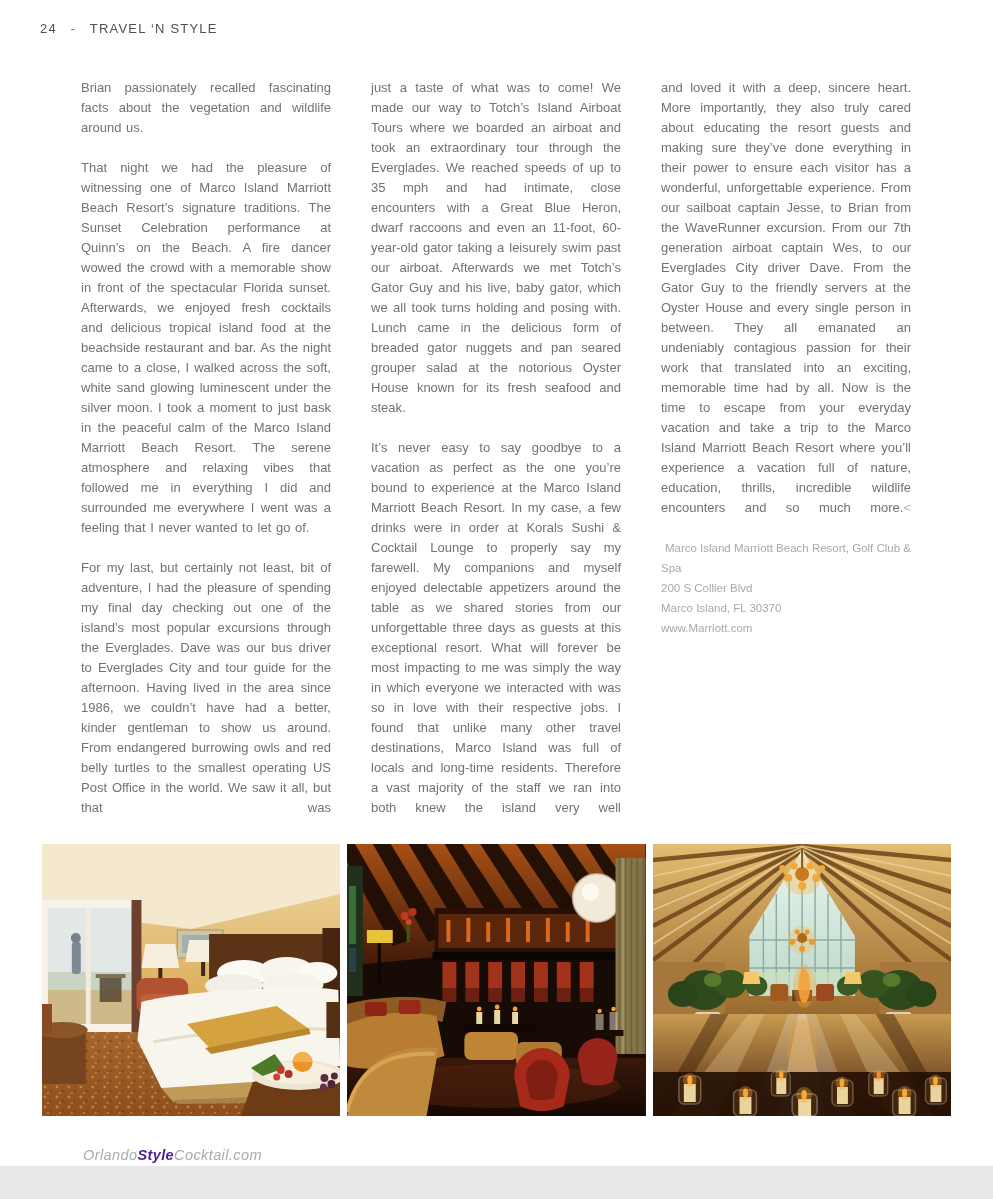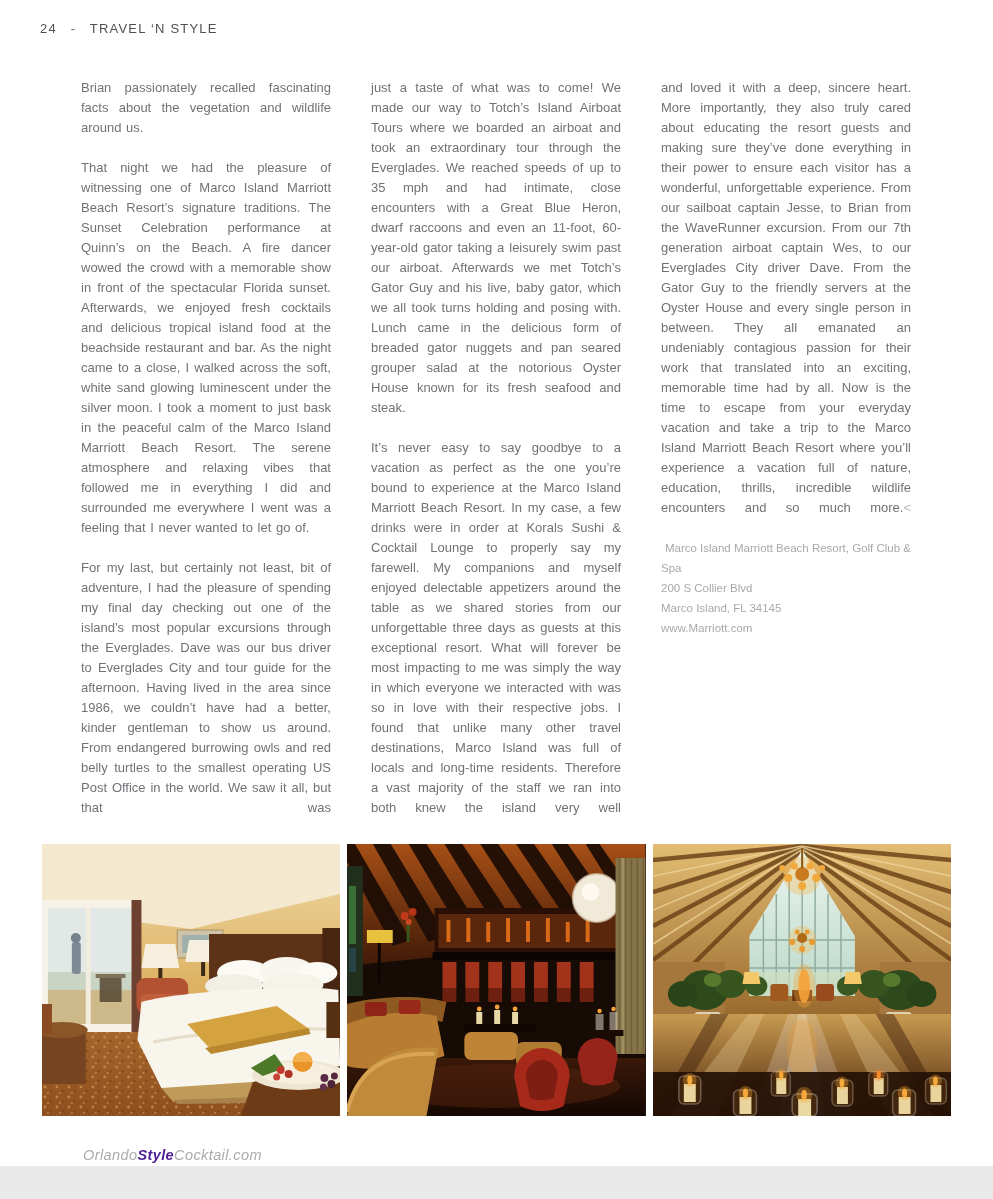--- a/index.html
+++ b/index.html
@@ -48,21 +48,21 @@
     </div>
     <div class="col">
       <p>just a taste of what was to come! We made our way to Totch’s Island Airboat Tours where we boarded an airboat and took an extraordinary tour through the Everglades. We reached speeds of up to 35 mph and had intimate, close encounters with a Great Blue Heron, dwarf raccoons and even an 11-foot, 60-year-old gator taking a leisurely swim past our airboat. Afterwards we met Totch’s Gator Guy and his live, baby gator, which we all took turns holding and posing with. Lunch came in the delicious form of breaded gator nuggets and pan seared grouper salad at the notorious Oyster House known for its fresh seafood and steak.</p>
       <p class="cont">It’s never easy to say goodbye to a vacation as perfect as the one you’re bound to experience at the Marco Island Marriott Beach Resort. In my case, a few drinks were in order at Korals Sushi &amp; Cocktail Lounge to properly say my farewell. My companions and myself enjoyed delectable appetizers around the table as we shared stories from our unforgettable three days as guests at this exceptional resort. What will forever be most impacting to me was simply the way in which everyone we interacted with was so in love with their respective jobs. I found that unlike many other travel destinations, Marco Island was full of locals and long-time residents. Therefore a vast majority of the staff we ran into both knew the island very well</p>
     </div>
     <div class="col">
       <p class="cont"><span>and loved it with a deep, sincere heart. More importantly, they also truly cared about educating the resort guests and making sure they’ve done everything in their power to ensure each visitor has a wonderful, unforgettable experience. From our sailboat captain Jesse, to Brian from the WaveRunner excursion. From our 7th generation airboat captain Wes, to our Everglades City driver Dave. From the Gator Guy to the friendly servers at the Oyster House and every single person in between. They all emanated an undeniably contagious passion for their work that translated into an exciting, memorable time had by all. Now is the time to escape from your everyday vacation and take a trip to the Marco Island Marriott Beach Resort where you’ll experience a vacation full of nature, education, thrills, incredible wildlife encounters and so much more.</span><span class="endmark">&lt;</span></p>
       <div class="contact">
         <p>Marco Island Marriott Beach Resort, Golf Club &amp; Spa</p>
         <p>200 S Collier Blvd</p>
-        <p>Marco Island, FL 34145</p>
+        <p>Marco Island, FL 30370</p>
         <p>www.Marriott.com</p>
       </div>
     </div>
   </div>
 
   <div class="photos">
 
     <figure aria-label="resort-guest-room-photo">
       <svg viewBox="0 0 300 272" preserveAspectRatio="none">
         <defs>

